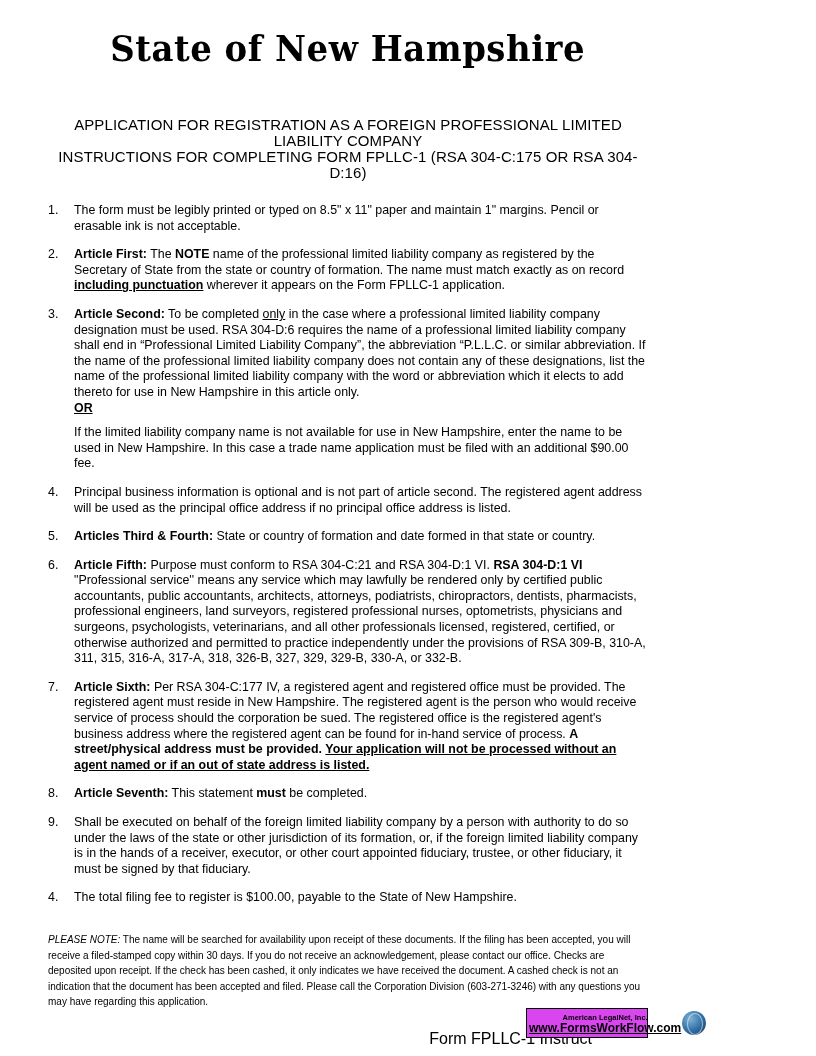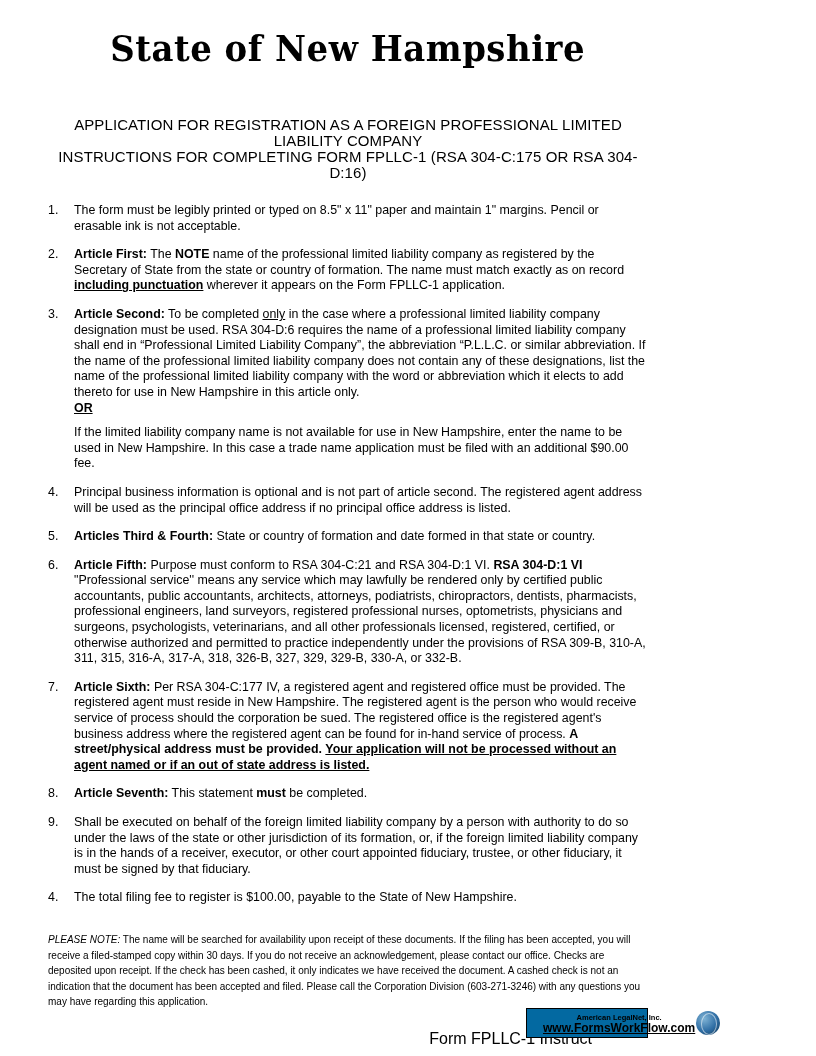--- a/index.html
+++ b/index.html
@@ -102,25 +102,25 @@
     bottom: 8px;
     font-size: 16px;
   }
   .stamp {
     position: absolute;
     right: 48px;
     bottom: 18px;
     width: 122px;
     height: 30px;
     border: 1px solid #000;
-    background: #0369a1;
+    background: #d946ef;
     display: flex;
     align-items: center;
     box-sizing: border-box;
-    padding: 1px 16px;
+    padding: 1px 2px;
   }
   .stamp-text {
     flex: 1 1 auto;
     text-align: center;
     line-height: 10px;
   }
   .stamp-t1 {
     font-size: 7.5px;
     font-weight: bold;
     display: block;

